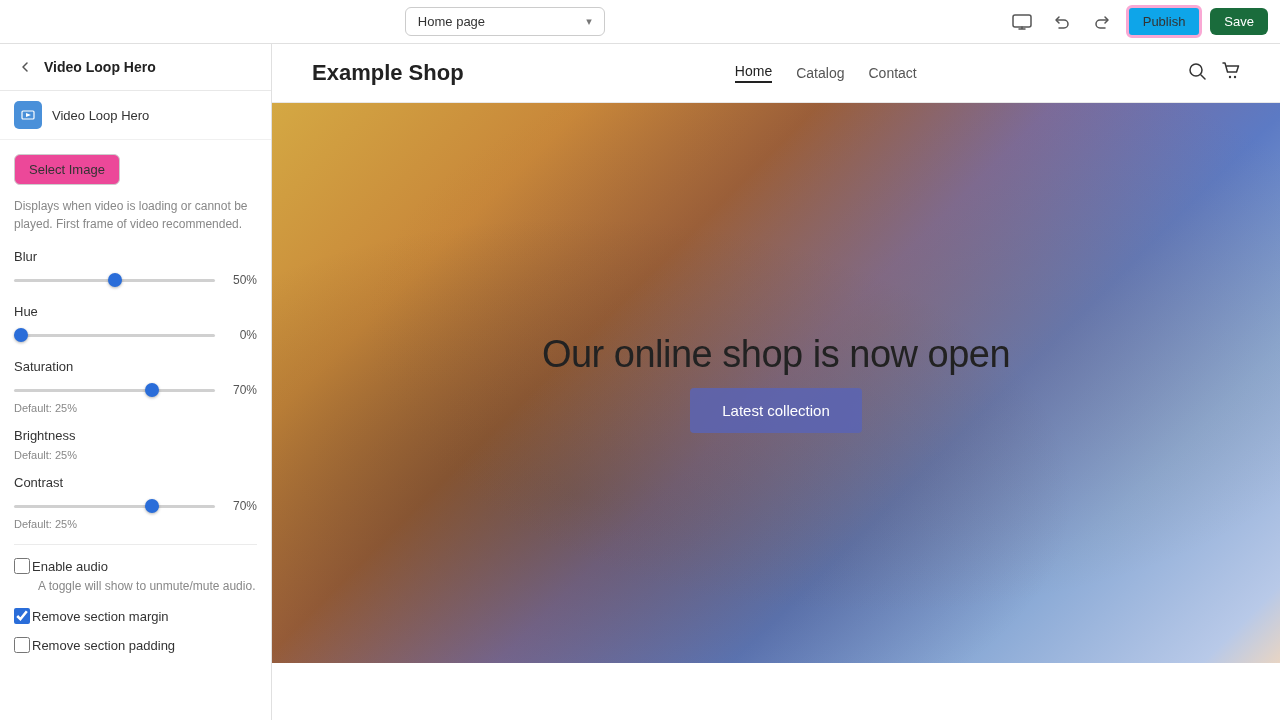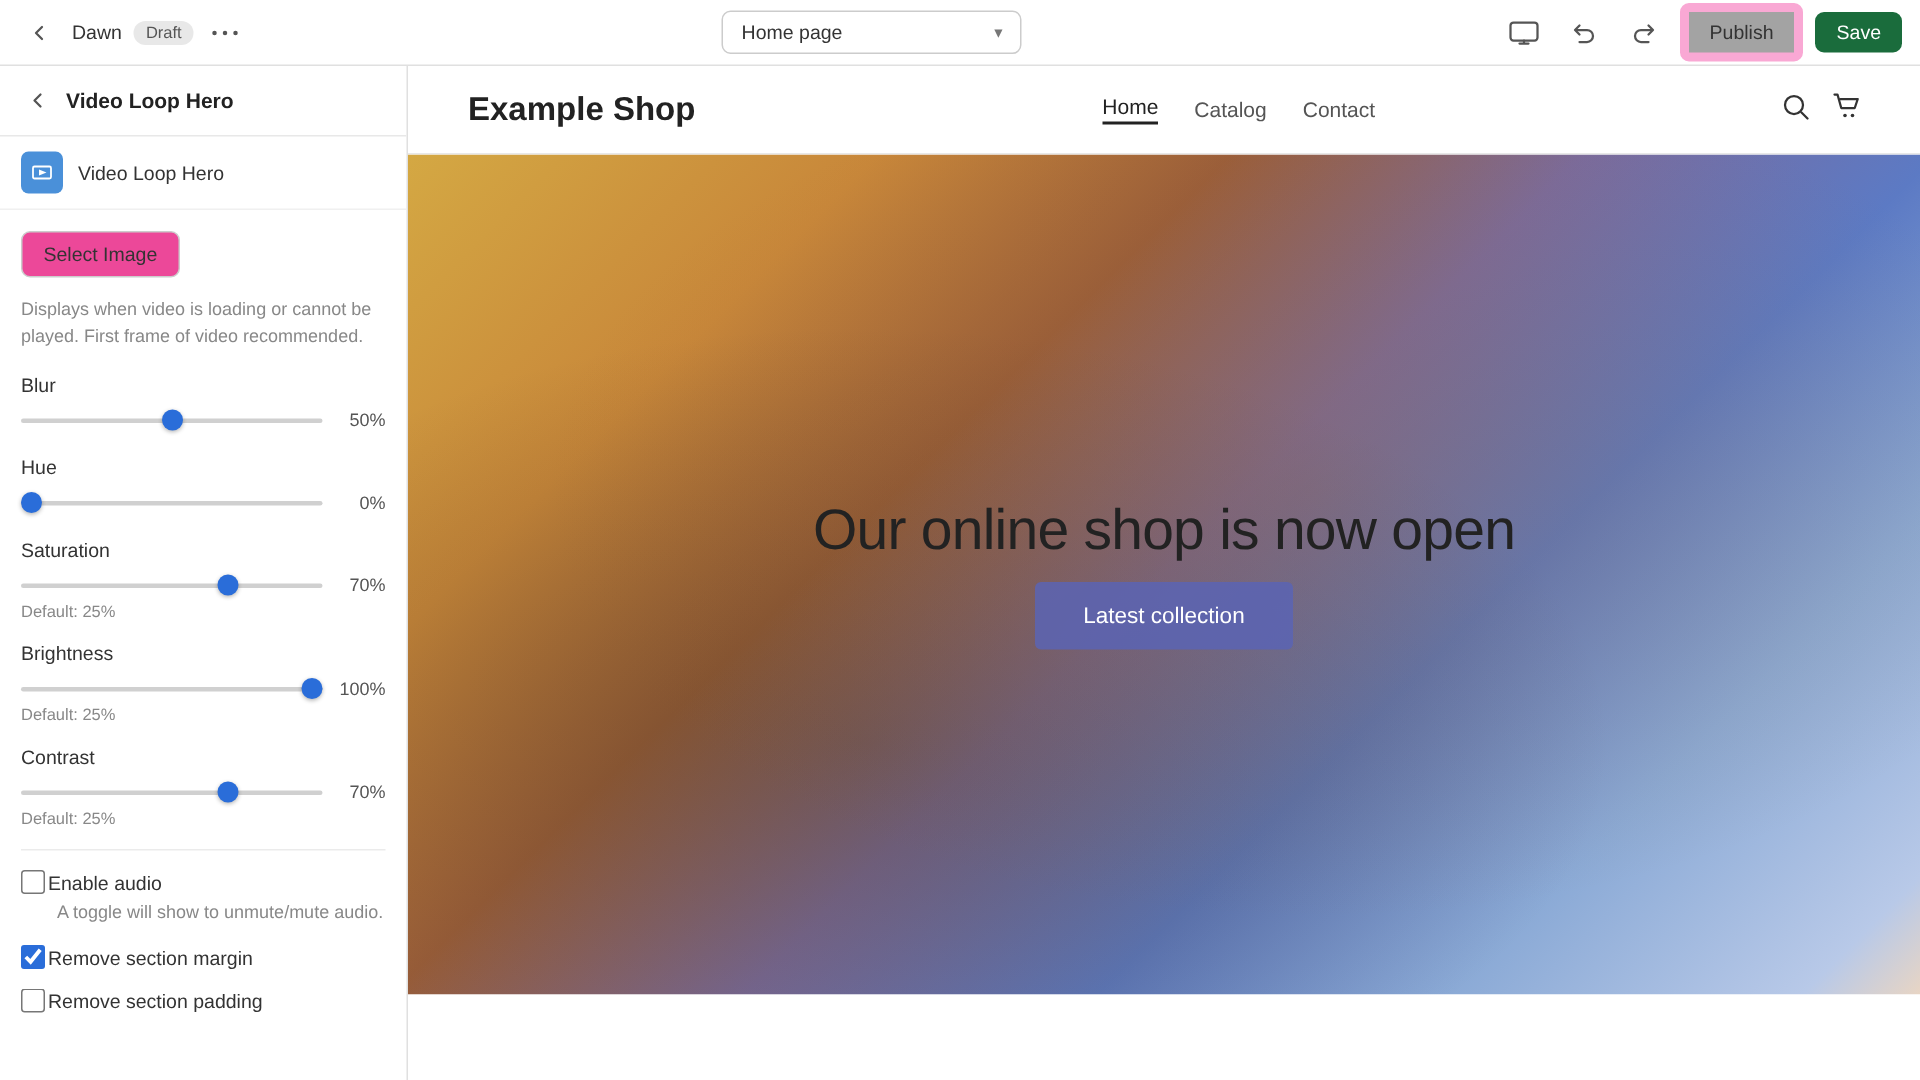--- a/index.html
+++ b/index.html
@@ -47,21 +47,21 @@
       justify-content: space-between;
     }
 
     .topbar-icon-btn {
       background: none; border: none; cursor: pointer;
       width: 32px; height: 32px; display: flex; align-items: center;
       justify-content: center; border-radius: 4px; color: #555;
     }
 
     .publish-btn {
-      background: #a3a3a3; border: 6px solid #f9a8d4; color: #333;
+      background: #0ea5e9; border: 3px solid #f9a8d4; color: #333;
       padding: 6px 14px; border-radius: 6px; font-size: 13px;
       font-weight: 500; cursor: pointer;
     }
 
     .save-btn {
       background: #1a6c3c; color: #fff; border: none;
       padding: 6px 14px; border-radius: 6px; font-size: 13px;
       font-weight: 500; cursor: pointer;
     }
 
@@ -231,36 +231,20 @@
       background: rgba(90, 100, 180, 0.85);
       color: #fff; border: none; border-radius: 4px;
       padding: 14px 32px; font-size: 15px; cursor: pointer;
       font-weight: 400;
     }
   </style>
 </head>
 <body>
 
 <div class="topbar">
-  <div class="topbar-left">
-    <button class="back-btn">
-      <svg width="16" height="16" viewBox="0 0 16 16" fill="none">
-        <path d="M10 12L6 8L10 4" stroke="#555" stroke-width="1.5" stroke-linecap="round" stroke-linejoin="round"></path>
-      </svg>
-    </button>
-    <span class="theme-name">Dawn</span>
-    <span class="draft-badge">Draft</span>
-    <button class="more-btn">
-      <svg width="18" height="4" viewBox="0 0 18 4" fill="#555">
-        <circle cx="2" cy="2" r="1.5"></circle>
-          <circle cx="9" cy="2" r="1.5"></circle>
-          <circle cx="16" cy="2" r="1.5"></circle>
-      </svg>
-    </button>
-  </div>
   <div class="topbar-center">
     <button class="page-selector">
       <span>Home page</span>
       <span style="font-size:11px; color:#777;">▾</span>
     </button>
   </div>
   <div class="topbar-right">
     <button class="topbar-icon-btn" title="Desktop view">
       <svg width="20" height="16" viewBox="0 0 20 16" fill="none">
         <rect x="1" y="1" width="18" height="12" rx="2" stroke="#555" stroke-width="1.5"></rect>
@@ -336,26 +320,20 @@
           <div class="slider-wrapper">
             <input type="range" min="0" max="100" value="70" style="width: 100%;">
           </div>
           <span class="slider-value">70%</span>
         </div>
         <div class="default-note">Default: 25%</div>
       </div>
 
       <div class="slider-group">
         <span class="slider-label">Brightness</span>
-        <div class="slider-row">
-          <div class="slider-wrapper">
-            <input type="range" min="0" max="100" value="100" style="width: 100%;">
-          </div>
-          <span class="slider-value">100%</span>
-        </div>
         <div class="default-note">Default: 25%</div>
       </div>
 
       <div class="slider-group">
         <span class="slider-label">Contrast</span>
         <div class="slider-row">
           <div class="slider-wrapper">
             <input type="range" min="0" max="100" value="70" style="width: 100%;">
           </div>
           <span class="slider-value">70%</span>

